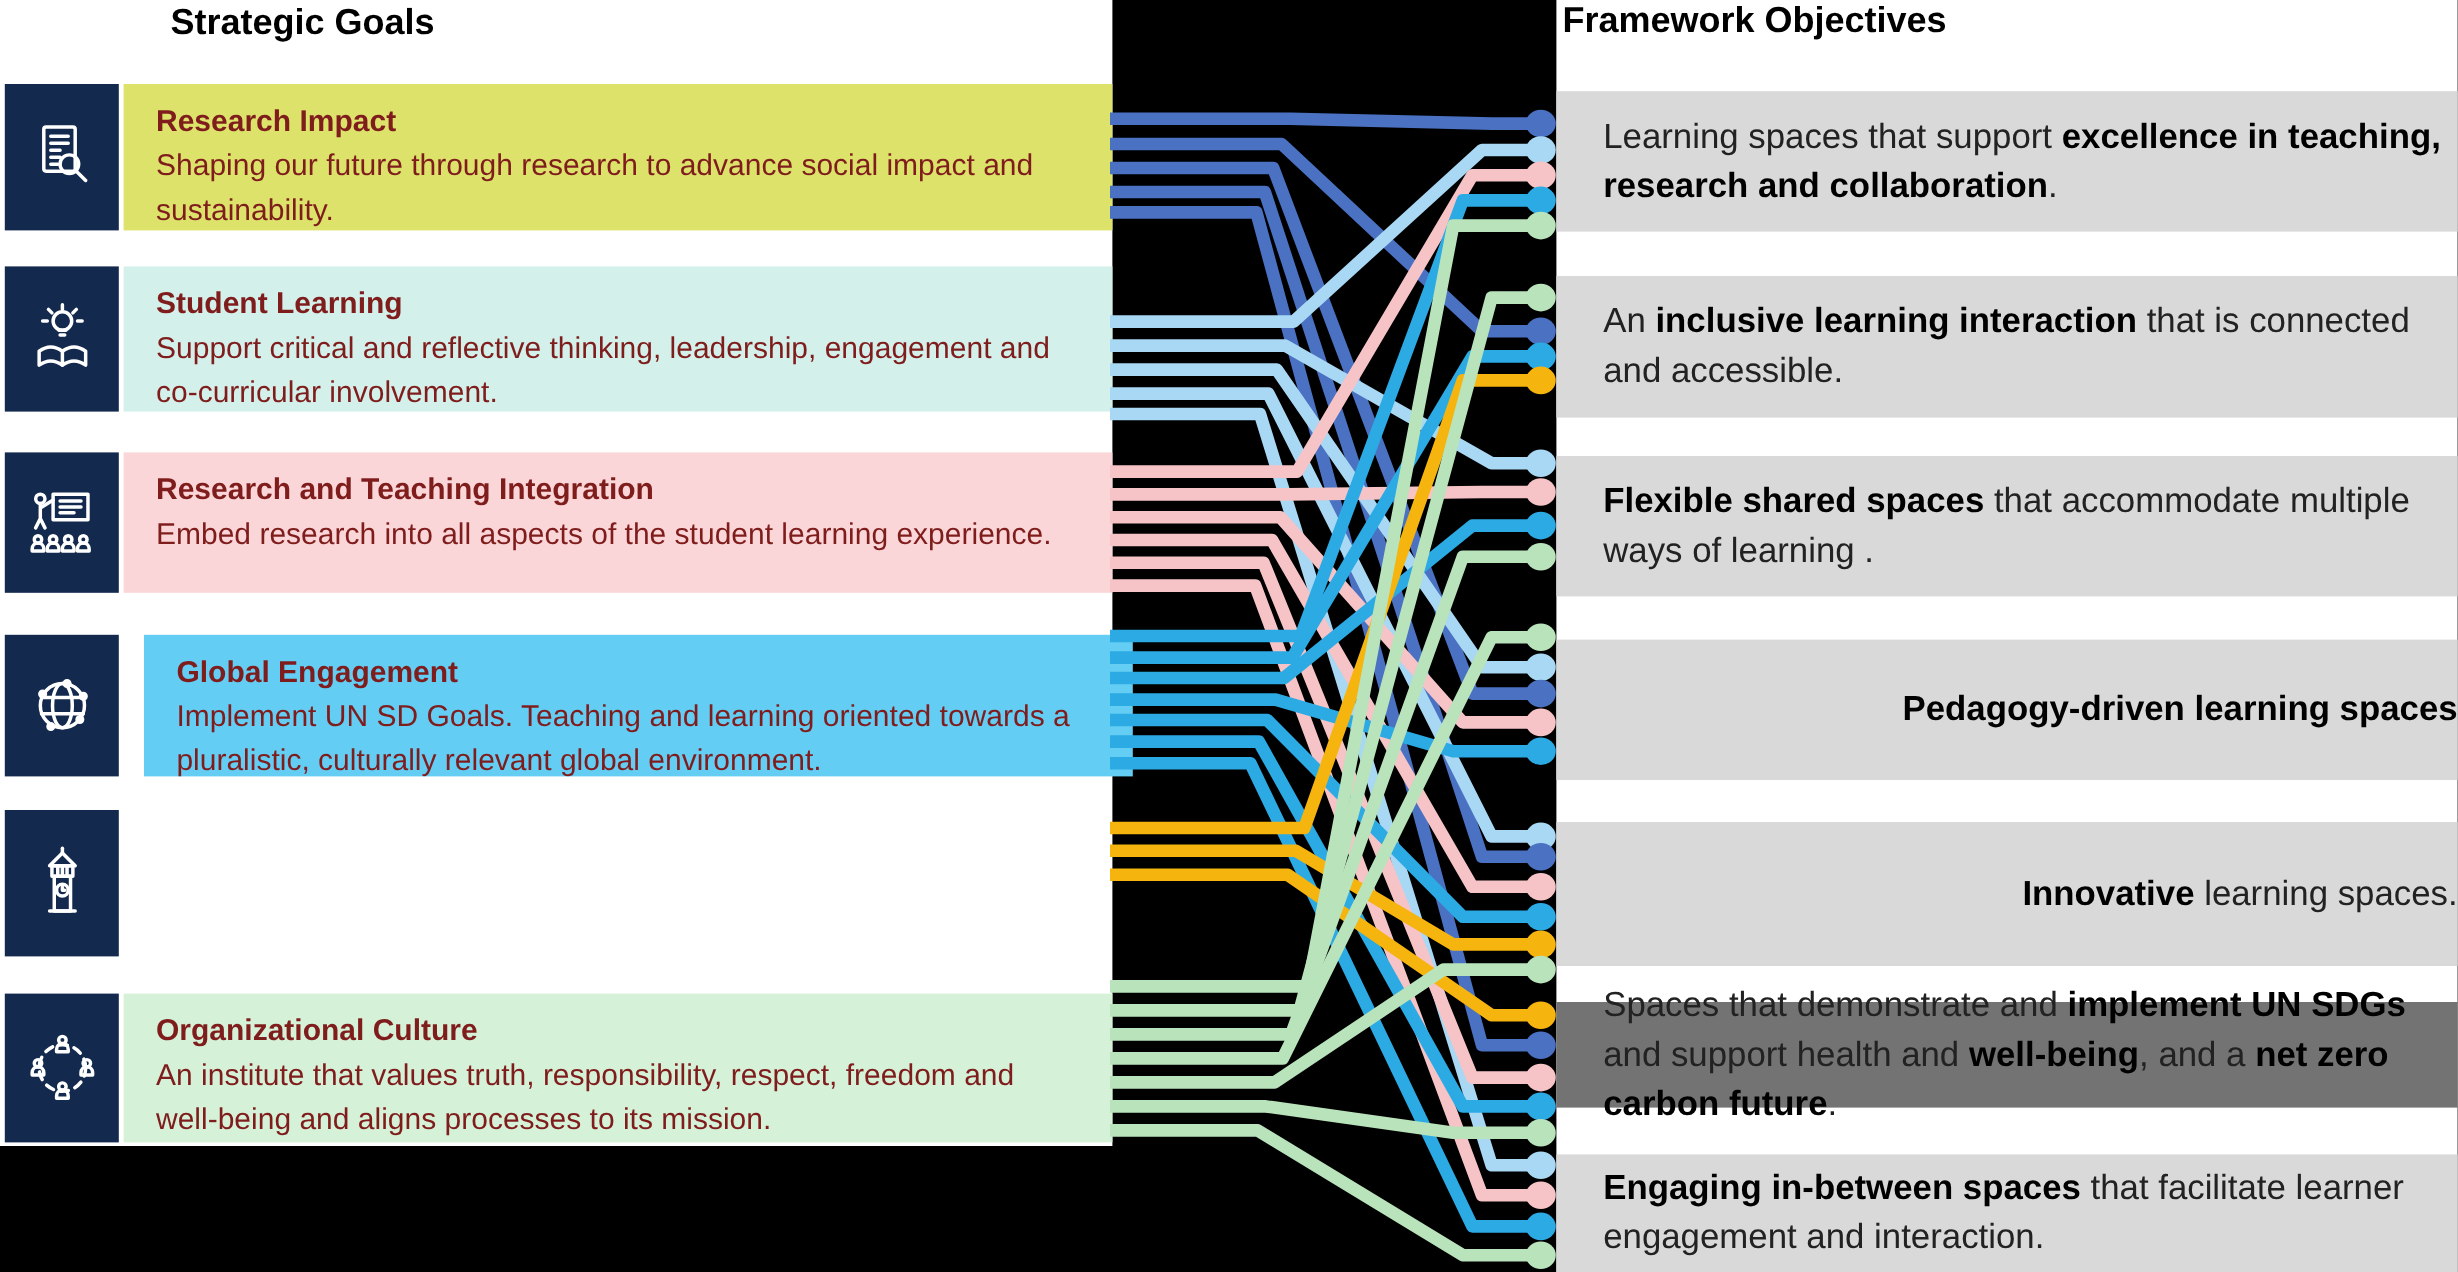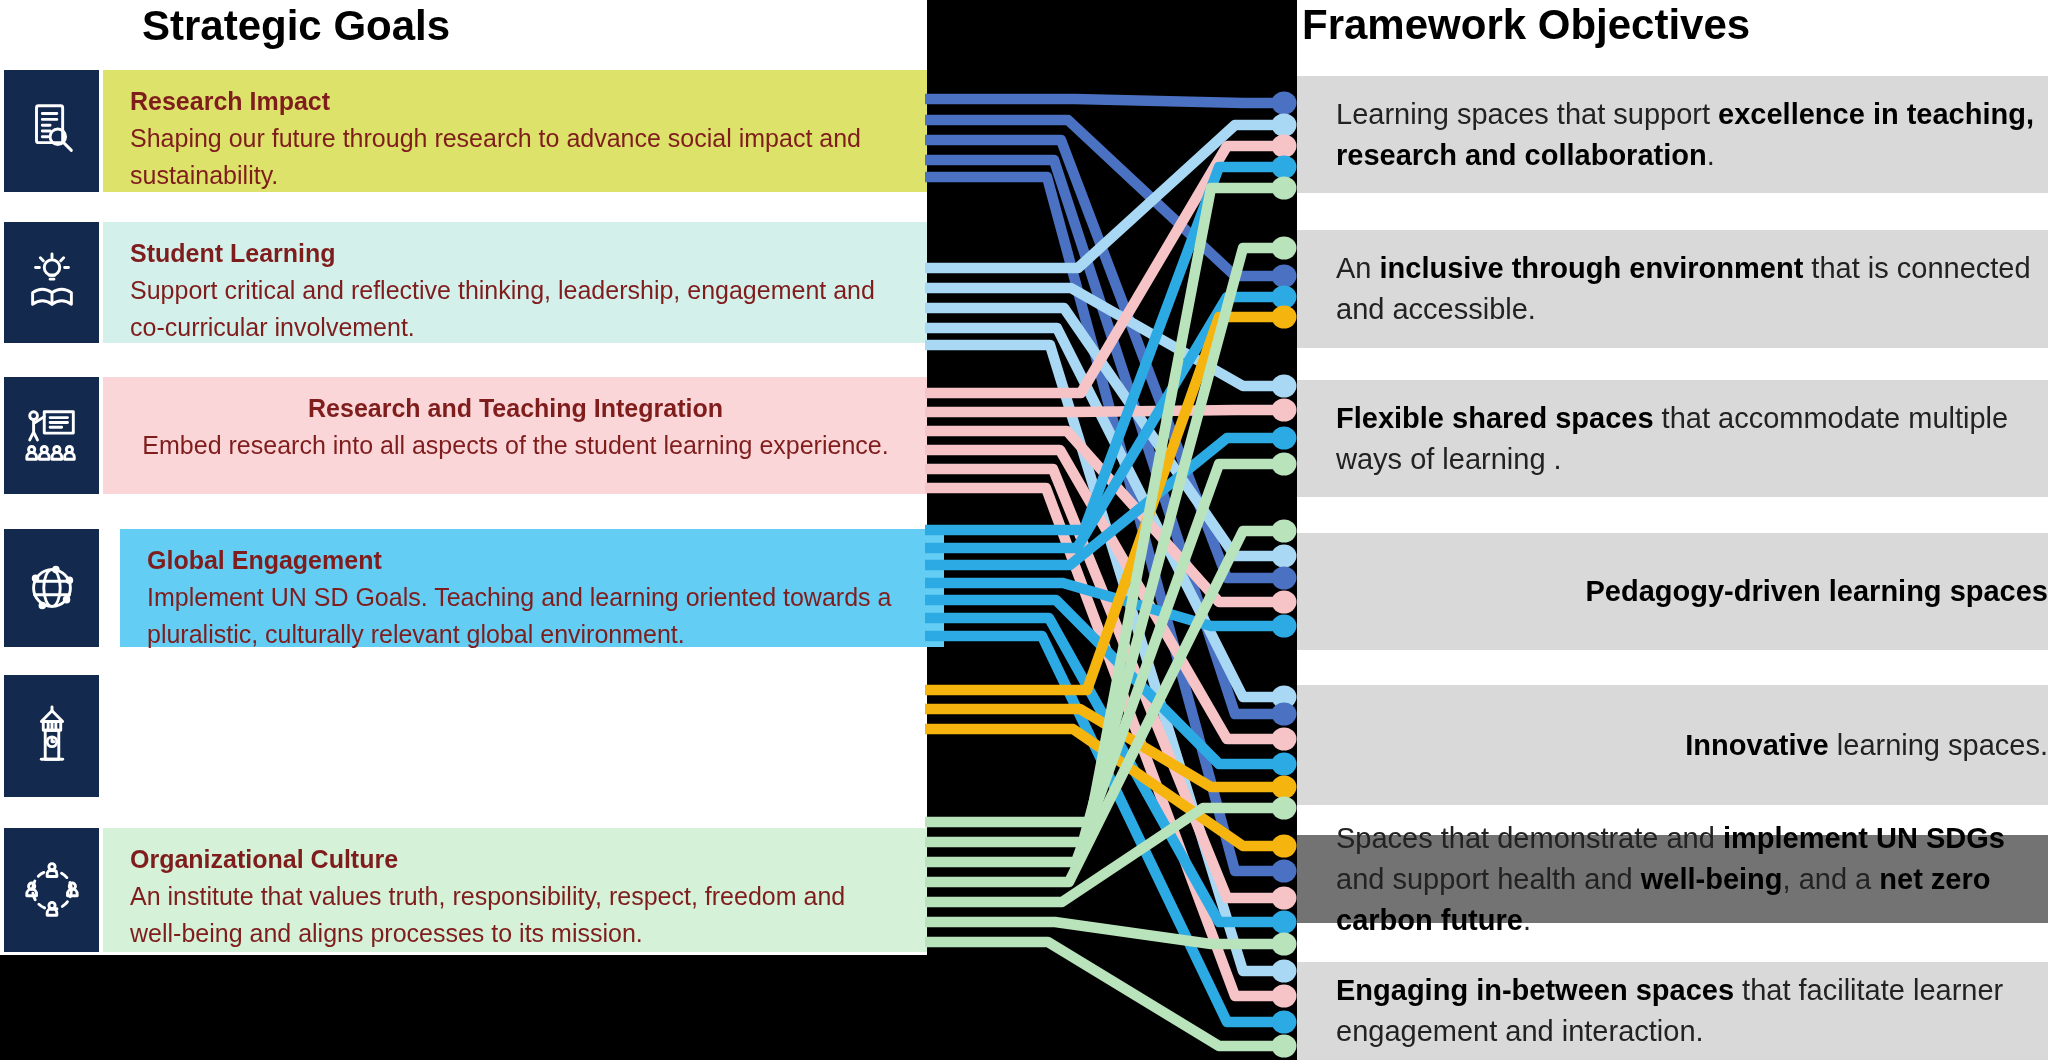--- a/index.html
+++ b/index.html
@@ -1,21 +1,21 @@
 <!DOCTYPE html>
 <html><head>
 <meta charset="utf-8">
 <style>
   html,body{margin:0;padding:0;background:#000;}
   body{width:2048px;height:1060px;position:relative;overflow:hidden;
        font-family:"Liberation Sans",sans-serif;}
   .canvas{position:absolute;left:0;top:0;width:2048px;height:1060px;background:#000;}
   .panel-left{position:absolute;left:0;top:0;width:927px;height:955px;background:#fff;}
   .panel-right{position:absolute;left:1297px;top:0;width:751px;height:1060px;background:#fff;}
-  .big-title{position:absolute;margin:0;font-size:42px;font-weight:bold;color:#000;z-index:6;
+  .big-title{position:absolute;margin:0;font-size:30px;font-weight:bold;color:#000;z-index:6;
              letter-spacing:0px;white-space:nowrap;}
   #left-title{left:142px;top:2px;}
   #right-title{left:1302px;top:1px;}
   .goal-row{position:absolute;left:0;width:927px;}
   .icon-box{position:absolute;left:4px;width:95px;top:0;display:flex;align-items:center;justify-content:center;}
   .goal-box{position:absolute;left:103px;width:824px;top:0;box-sizing:border-box;padding:13px 26px 0 27px;}
   .goal-title{font-weight:bold;font-size:25px;line-height:37px;color:#7f1d1d;}
   .goal-desc{font-size:25px;line-height:37px;color:#7f1d1d;}
   .obj-row{position:absolute;left:1297px;width:751px;background:#d9d9d9;display:flex;align-items:center;
            box-sizing:border-box;padding-left:24px;justify-content:flex-end;}
@@ -59,21 +59,21 @@
               <path d="M12 42 c7 -5 13 -5 20 0 c7 -5 13 -5 20 0 v12 c-7 -5 -13 -5 -20 0 c-7 -5 -13 -5 -20 0 z"></path>
               <path d="M32 42 v12"></path>
             </svg>
           </span>
         </div>
         <div class="goal-box" style="height: 121px; background: rgb(212, 240, 235);">
           <div class="goal-title">Student Learning</div>
           <div class="goal-desc">Support critical and reflective thinking, leadership, engagement and co-curricular involvement.</div>
         </div>
       </div>
-      <div class="goal-row" style="top: 377px; height: 113px; text-align: center;">
+      <div class="goal-row" style="top: 377px; height: 113px;">
         <div class="icon-box" style="height: 117px; background: rgb(19, 41, 77);">
           <span>
             <svg width="62" height="62" viewBox="0 0 64 64" fill="none" stroke="#fff" stroke-width="3" stroke-linecap="round" stroke-linejoin="round">
               <rect x="24" y="7" width="30" height="22"></rect>
               <path d="M30 13 h18 M30 18 h18 M30 23 h12"></path>
               <circle cx="13" cy="11" r="4"></circle>
               <path d="M13 15 v13 M13 19 l11 -7 M13 28 l-4 8 M13 28 l4 8"></path>
               <circle cx="11" cy="46" r="3.2"></circle>
               <path d="M6 56 v-2 a5 5 0 0 1 10 0 v2 z"></path>
               <circle cx="24" cy="46" r="3.2"></circle>
@@ -146,21 +146,21 @@
           <div class="goal-title">Organizational Culture</div>
           <div class="goal-desc">An institute that values truth, responsibility, respect, freedom and well-being and aligns processes to its mission.</div>
         </div>
       </div>
     </div>
   <div id="objectives">
       <div class="obj-row" style="top: 76px; height: 117px; background: rgb(217, 217, 217);">
         <div class="obj-text"><span>Learning spaces that support </span><b>excellence in teaching, research and collaboration</b><span>.</span></div>
       </div>
       <div class="obj-row" style="top: 230px; height: 118px; background: rgb(217, 217, 217);">
-        <div class="obj-text"><span>An </span><b>inclusive through environment</b><span> that is connected and accessible.</span></div>
+        <div class="obj-text"><span>An </span><b>inclusive learning interaction</b><span> that is connected and accessible.</span></div>
       </div>
       <div class="obj-row" style="top: 380px; height: 117px; background: rgb(217, 217, 217);">
         <div class="obj-text"><b>Flexible shared spaces</b><span> that accommodate multiple ways of learning .</span></div>
       </div>
       <div class="obj-row" style="top: 533px; height: 117px; background: rgb(217, 217, 217);">
         <div class="obj-text"><b>Pedagogy-driven learning spaces</b></div>
       </div>
       <div class="obj-row" style="top: 685px; height: 120px; background: rgb(217, 217, 217);">
         <div class="obj-text"><b>Innovative</b><span> learning spaces.</span></div>
       </div>

